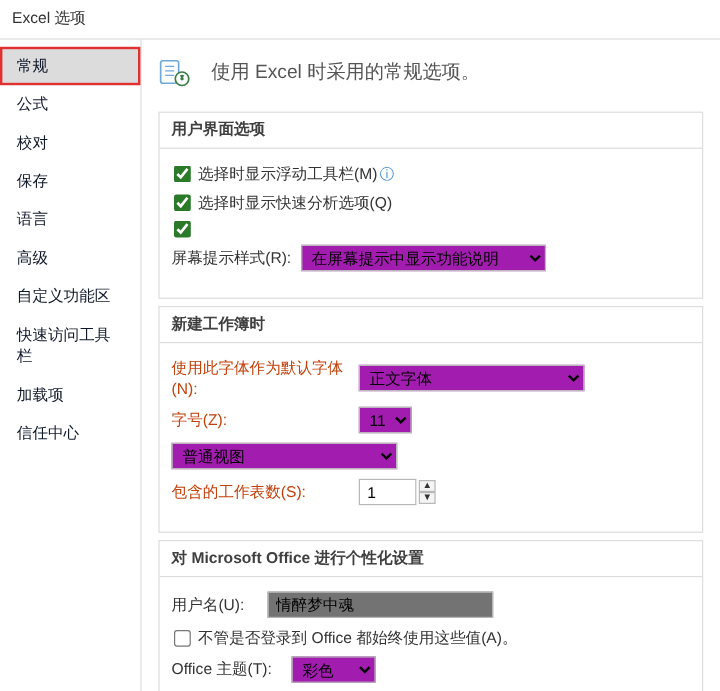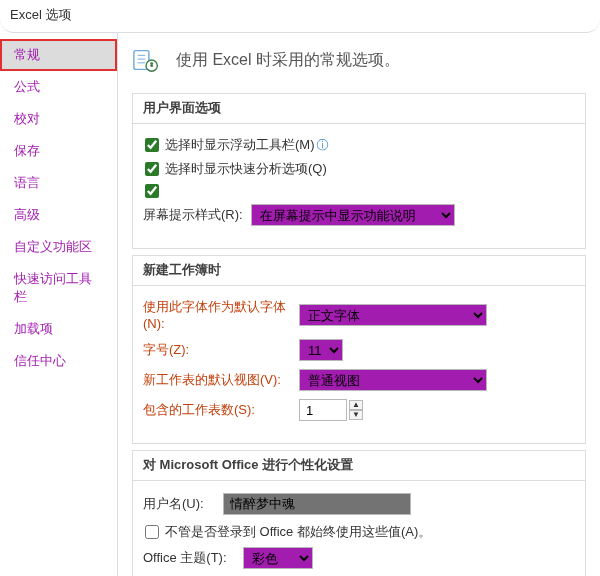--- a/index.html
+++ b/index.html
@@ -1,21 +1,21 @@
 <!DOCTYPE html>
 <html><head>
 <meta charset="utf-8">
 <style>
 * { box-sizing: border-box; margin: 0; padding: 0; }
 body { font-family: "Microsoft YaHei", "Segoe UI", sans-serif; font-size: 13px; color: #333; background: #fff; width: 600px; height: 576px; overflow: hidden; }
 .dialog { width: 600px; height: 576px; display: flex; flex-direction: column; }
-.title-bar { padding: 6px 10px 8px; font-size: 13px; color: #333; border-bottom: 1px solid #ddd; border-radius: 14px; }
+.title-bar { padding: 6px 10px 8px; font-size: 13px; color: #333; border-bottom: 1px solid #ddd; }
 .body { display: flex; flex: 1; }
 .sidebar { width: 118px; border-right: 1px solid #ddd; padding: 6px 0; }
-.sidebar-item { padding: 7px 14px; font-size: 13px; color: #a21caf; cursor: pointer; }
+.sidebar-item { padding: 7px 14px; font-size: 13px; color: #0f172a; cursor: pointer; }
 .sidebar-item.active { background: #dcdcdc; outline: 2px solid #e03030; outline-offset: -2px; }
 .main { flex: 1; padding: 12px 14px; overflow-y: auto; }
 .header-row { display: flex; align-items: center; gap: 14px; margin-bottom: 18px; }
 .header-icon { width: 30px; height: 30px; }
 .header-title { font-size: 16px; color: #555; }
 .section-head { font-weight: bold; font-size: 13px; color: #404040; padding: 5px 0 6px; border-bottom: 1px solid #ddd; margin-bottom: 12px; }
 .row { display: flex; align-items: center; margin-bottom: 8px; gap: 8px; }
 .label-col { width: 148px; text-align: left; font-size: 13px; color: #c2410c; }
 .check-row { display: flex; align-items: center; gap: 6px; margin-bottom: 6px; margin-left: 2px; }
 .check-row input[type=checkbox] { width: 14px; height: 14px; accent-color: #2a7a2a; }
@@ -89,21 +89,20 @@
         <div class="section-head">新建工作簿时</div>
         <div class="row">
           <span class="label-col">使用此字体作为默认字体(N):</span>
           <select class="select wide"><option>正文字体</option></select>
         </div>
         <div class="row">
           <span class="label-col">字号(Z):</span>
           <select class="select num"><option>11</option></select>
         </div>
         <div class="row">
-          <span class="label-col">新工作表的默认视图(V):</span>
           <select class="select wide"><option>普通视图</option></select>
         </div>
         <div class="row">
           <span class="label-col">包含的工作表数(S):</span>
           <div class="spinner">
             <input type="text" value="1" style="">
             <div class="btns">
               <span>▲</span>
               <span>▼</span>
             </div>

